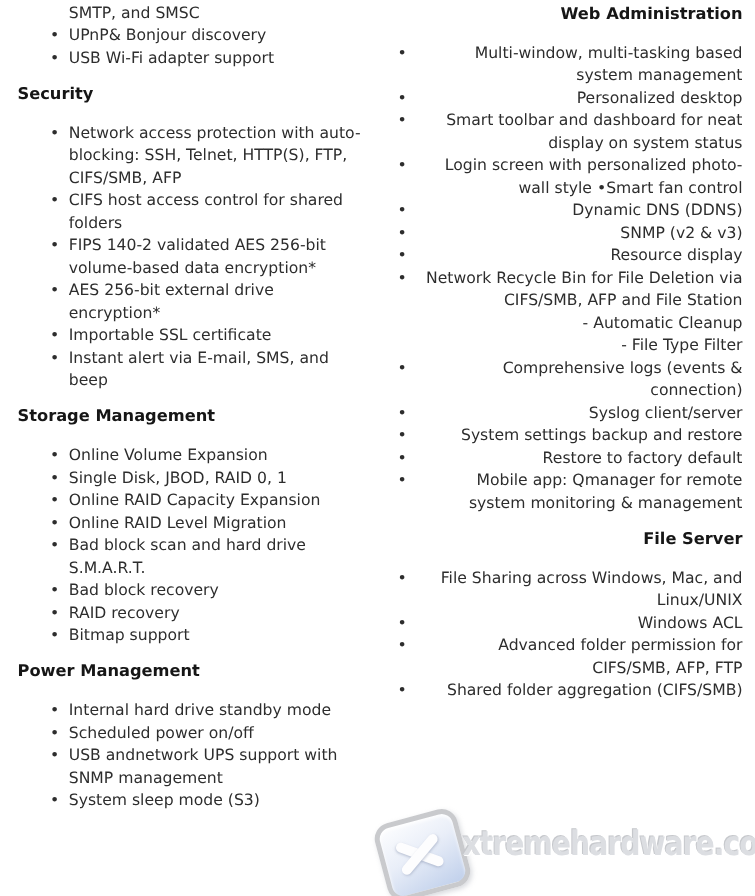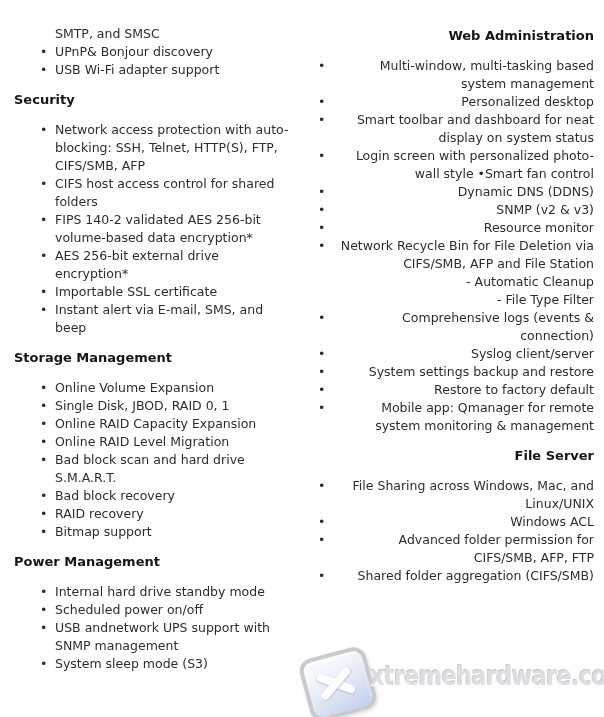--- a/index.html
+++ b/index.html
@@ -10,21 +10,21 @@
   html,body{margin:0;padding:0;background:#fff;}
   .page{
     position:relative;
     width:604px;height:717px;
     background:var(--bg);
     font-family:"DejaVu Sans",sans-serif;
     font-size:12.5px;line-height:18px;
     color:var(--text);
     overflow:hidden;
   }
-  .col{position:absolute;margin-top:24px;}
+  .col{position:absolute;}
   .col-left{left:14px;top:1px;width:278px;}
   .col-right{left:292px;top:3px;width:302px;text-align:right;}
   .sec-heading{
     font-size:13px;font-weight:bold;color:var(--heading);
     margin:12px 0;line-height:18px;
   }
   .col > section:first-child .sec-heading{margin-top:0;}
   .feature-list{margin:0;padding:0;list-style:none;}
   .feature-item{position:relative;padding-left:41px;}
   .feature-item::before{
@@ -109,21 +109,21 @@
   <div class="col col-right">
       <section>
         <h3 class="sec-heading">Web Administration</h3>
         <ul class="feature-list">
           <li class="feature-item"><span>Multi-window, multi-tasking based system management</span></li>
           <li class="feature-item"><span>Personalized desktop</span></li>
           <li class="feature-item"><span>Smart toolbar and dashboard for neat display on system status</span></li>
           <li class="feature-item"><span>Login screen with personalized photo-wall style •Smart fan control</span></li>
           <li class="feature-item"><span>Dynamic DNS (DDNS)</span></li>
           <li class="feature-item"><span>SNMP (v2 &amp; v3)</span></li>
-          <li class="feature-item"><span>Resource monitor</span></li>
+          <li class="feature-item"><span>Resource display</span></li>
           <li class="feature-item"><span>Network Recycle Bin for File Deletion via CIFS/SMB, AFP and File Station</span><div class="subline">- Automatic Cleanup</div><div class="subline">- File Type Filter</div></li>
           <li class="feature-item"><span>Comprehensive logs (events &amp; connection)</span></li>
           <li class="feature-item"><span>Syslog client/server</span></li>
           <li class="feature-item"><span>System settings backup and restore</span></li>
           <li class="feature-item"><span>Restore to factory default</span></li>
           <li class="feature-item"><span>Mobile app: Qmanager for remote system monitoring &amp; management</span></li>
         </ul>
       </section>
       <section>
         <h3 class="sec-heading">File Server</h3>

